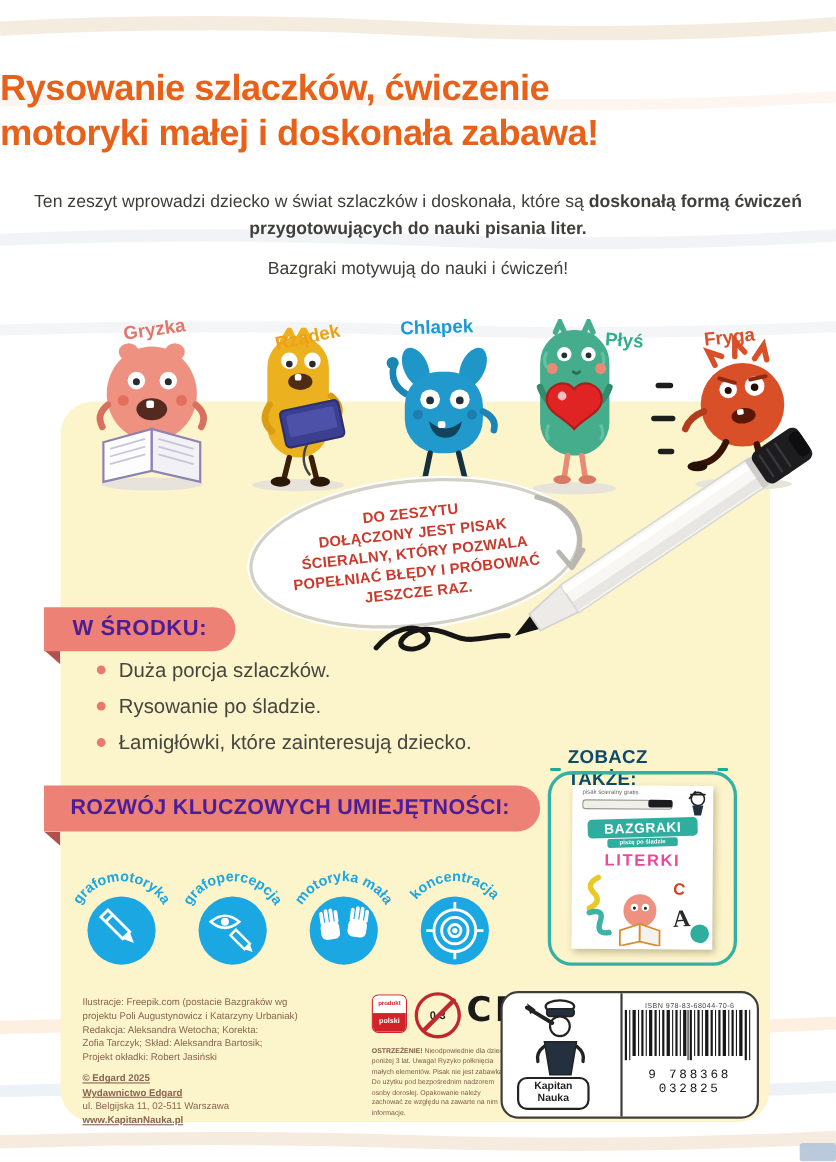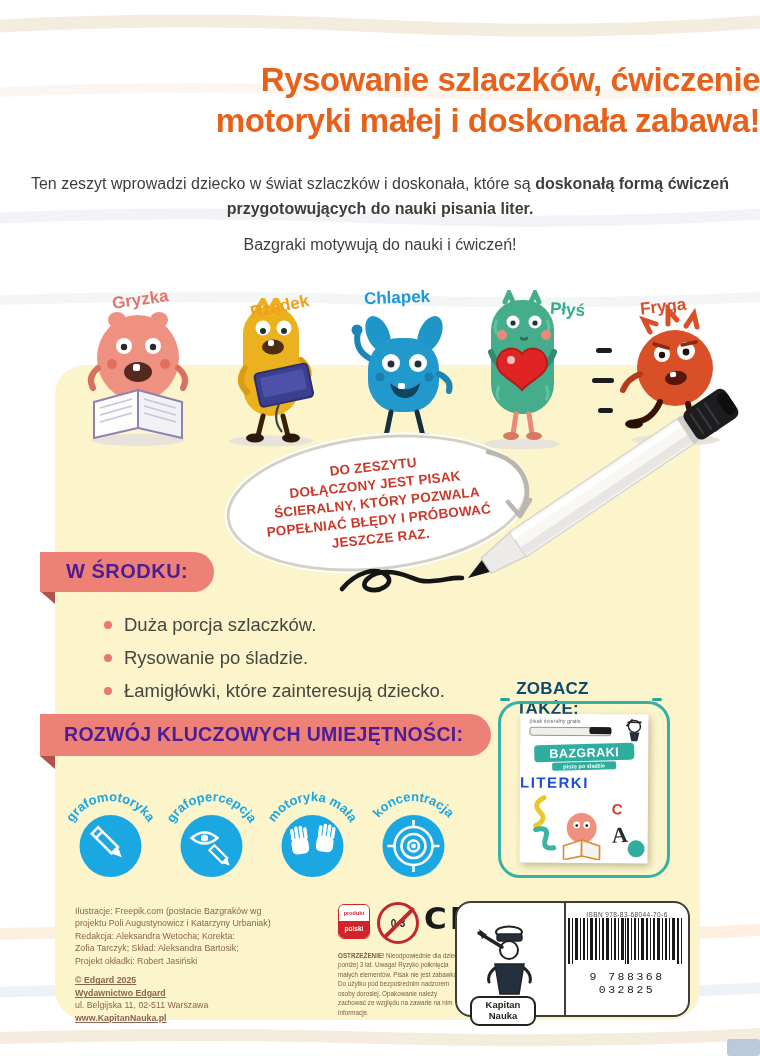--- a/index.html
+++ b/index.html
@@ -4,21 +4,21 @@
 <style>
   html,body{margin:0;padding:0;background:#fff;}
   #page{position:relative;width:760px;height:1056px;overflow:hidden;background:#ffffff;
         font-family:"Liberation Sans", sans-serif;}
   .abs{position:absolute;}
 
   
   #stripes{position:absolute;left:0;top:0;z-index:0;}
 
   
-  .headline{left:0;top:60px;width:760px;text-align:right;z-index:2;
+  .headline{left:0;top:60px;width:760px;text-align:left;z-index:2;
     color:#e8611a;font-weight:800;font-size:33px;line-height:1.24;letter-spacing:-0.5px;}
 
   
   .intro{left:30px;top:172px;width:700px;text-align:center;z-index:2;
     color:#3f3e3a;font-size:16px;line-height:1.55;}
   .intro b{font-weight:800;}
   .tagline{left:0;top:236px;width:760px;text-align:center;z-index:2;
     color:#3f3e3a;font-size:16px;}
 
   
@@ -36,21 +36,21 @@
 
   
   .ribbon{left:40px;background:#ed8175;color:#4c1d95;font-weight:800;z-index:3;
     border-radius:0 21px 21px 0;white-space:nowrap;}
   .ribbon.small{top:552px;font-size:20px;padding:8px 26px 9px 26px;letter-spacing:.5px;}
   .ribbon.big{top:714px;font-size:19.5px;padding:9px 28px 10px 24px;letter-spacing:.3px;}
   .fold{width:15px;height:13px;background:#b2504a;z-index:2;
     clip-path:polygon(0 0,100% 0,100% 100%);}
 
   
-  .bullets{left:88px;top:598px;z-index:3;list-style:none;margin:16px;padding:0;}
+  .bullets{left:88px;top:598px;z-index:3;list-style:none;margin:0;padding:0;}
   .bullets li{display:flex;align-items:baseline;margin-bottom:11px;
     color:#46453f;font-size:18.5px;}
   .dot{width:8px;height:8px;border-radius:50%;background:#e8796c;margin-right:12px;
     position:relative;top:-2px;flex:none;}
 
   
   .skills{left:60px;top:768px;width:406px;display:flex;z-index:3;}
   .skill{width:101px;height:118px;}
 
   
@@ -63,21 +63,21 @@
     box-shadow:2px 3px 7px rgba(60,50,20,.30);transform:rotate(.4deg);overflow:hidden;}
   .mini-note{left:9px;top:4px;font-size:5.5px;color:#666;}
   .mini-pen{left:9px;top:13px;width:80px;height:7px;background:#f1efea;border:1px solid #9a988f;
     border-radius:3px;}
   .mini-pen .cap{position:absolute;right:-1px;top:-1px;width:22px;height:7px;background:#1c1c1e;border-radius:2px;}
   .mini-brand{left:14px;top:30px;width:100px;background:#2fae9f;color:#fff;text-align:center;
     font-weight:800;font-size:12.5px;padding:2px 0 1px 0;border-radius:4px;transform:rotate(-2deg);
     letter-spacing:.5px;}
   .mini-sub{left:32px;top:48px;width:64px;background:#2fae9f;color:#fff;text-align:center;
     font-weight:700;font-size:5.5px;padding:1px 0;border-radius:2px;transform:rotate(-2deg);}
-  .mini-title{left:0;top:60px;width:128px;text-align:left;color:#1d4ed8;font-weight:800;
+  .mini-title{left:0;top:60px;width:128px;text-align:center;color:#ec4899;font-weight:800;
     font-size:15px;letter-spacing:1.5px;}
   .mini-letter{font-weight:800;z-index:2;}
   .mini-badge{left:108px;top:126px;width:17px;height:17px;border-radius:50%;background:#2fae9f;}
 
   
   .credits{left:75px;top:905px;width:250px;z-index:3;color:#8a6550;font-size:8.8px;line-height:1.42;}
   .credits div{white-space:nowrap;}
   .credits .b{font-weight:700;text-decoration:underline;}
   .credits .gap{margin-top:7px;}
 
@@ -91,21 +91,21 @@
   .badge-age::after{content:"";position:absolute;left:-2px;top:16px;width:42px;height:4px;background:#c1272d;
     transform:rotate(-45deg);border-radius:2px;}
   .badge-ce{left:424px;top:900px;z-index:3;color:#1a1a1a;font-weight:700;font-size:31px;letter-spacing:3px;
     font-family:"DejaVu Sans", sans-serif;}
   .warning{left:338px;top:951px;width:126px;z-index:3;color:#7d5c49;font-size:6.3px;line-height:1.5;}
   .warning b{font-weight:800;}
 
   
   .pub-box{left:455px;top:901px;width:231px;height:112px;background:#fff;border:2px solid #3f3e3a;
     border-radius:16px;z-index:3;display:flex;}
-  .pub-left{width:109px;height:100%;position:relative;margin-top:17px;}
+  .pub-left{width:109px;height:100%;position:relative;}
   .pub-div{width:0;border-left:2px solid #3f3e3a;height:100%;}
   .pub-right{flex:1;position:relative;text-align:center;}
   .isbn{margin-top:8px;font-size:6.5px;color:#4a4a48;letter-spacing:.4px;}
   .ean{font-size:11.5px;color:#1a1a1a;letter-spacing:2.5px;margin-top:2px;
     font-family:"Liberation Mono", monospace;}
   .kn-label{position:absolute;left:13px;top:76px;width:62px;height:24px;border:2.5px solid #222;
     border-radius:9px;background:#fff;text-align:center;color:#222;font-weight:800;font-size:9.5px;line-height:1.15;
     padding-top:2px;}
 
   .corner-tab{left:727px;top:1039px;width:33px;height:17px;background:#b3c4d8;border-radius:3px;z-index:2;opacity:.9;}

